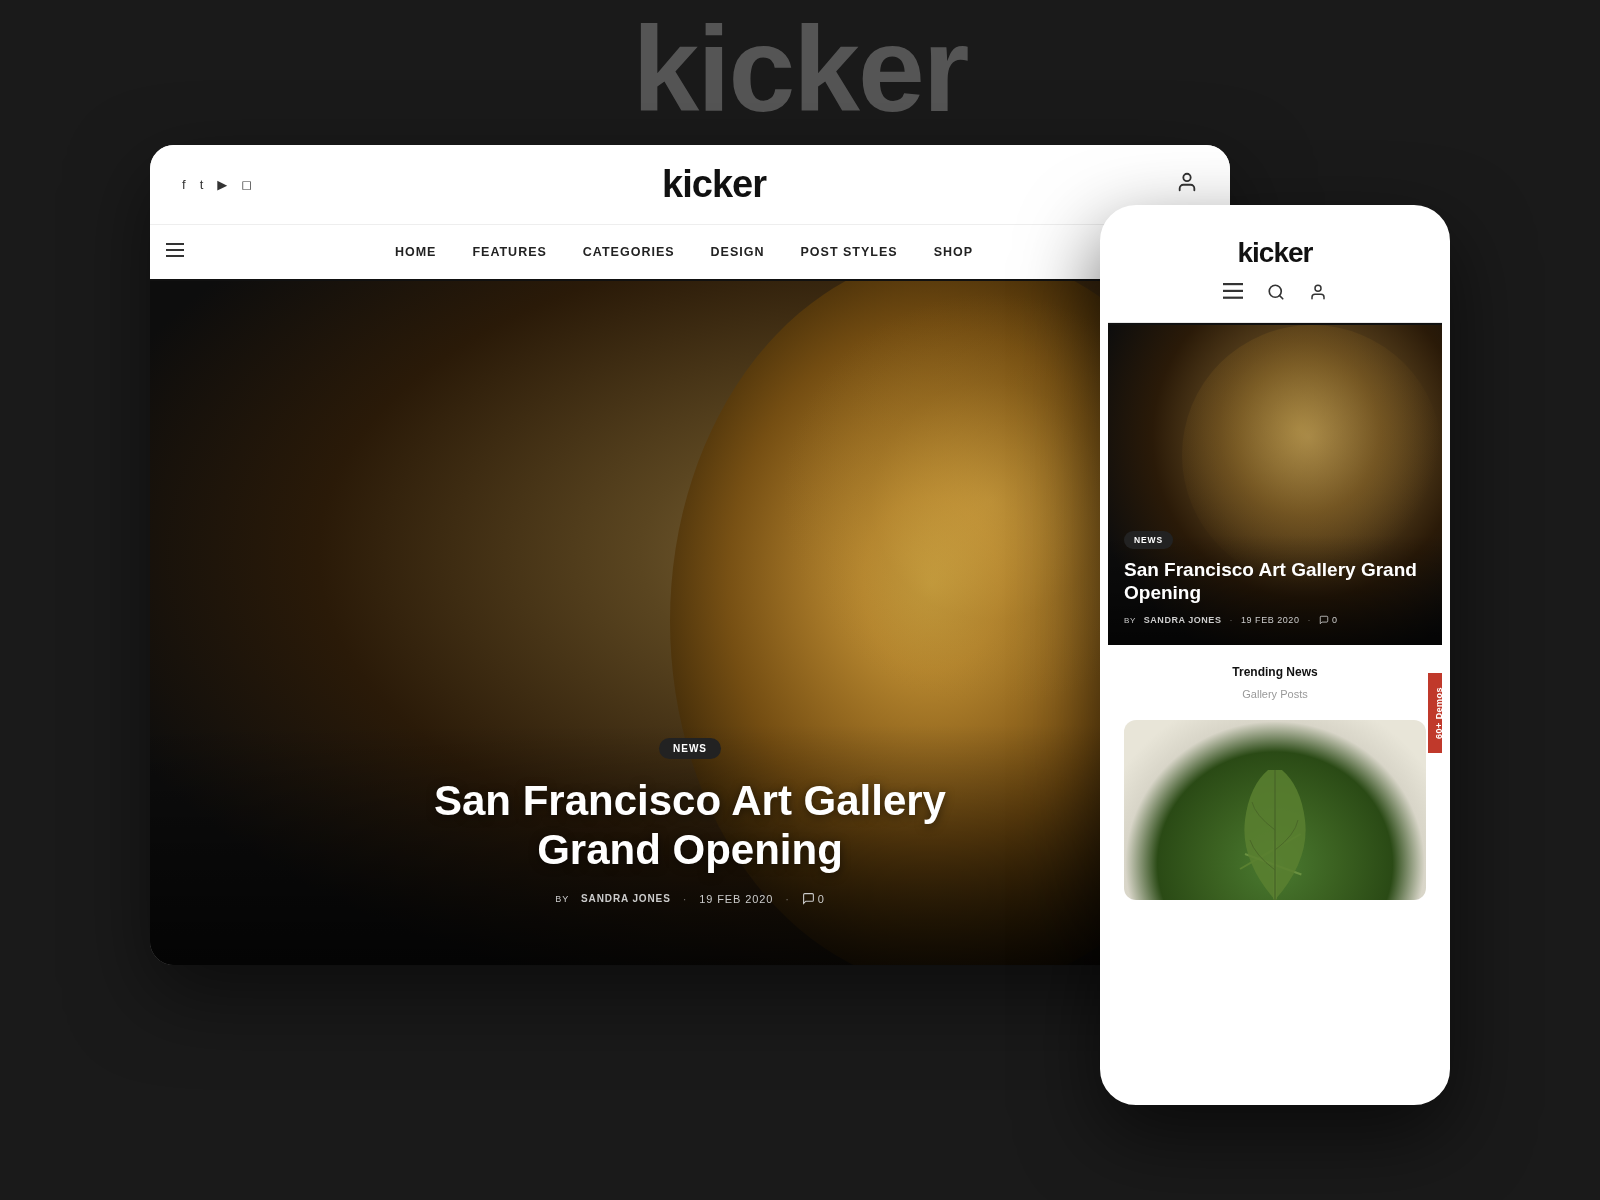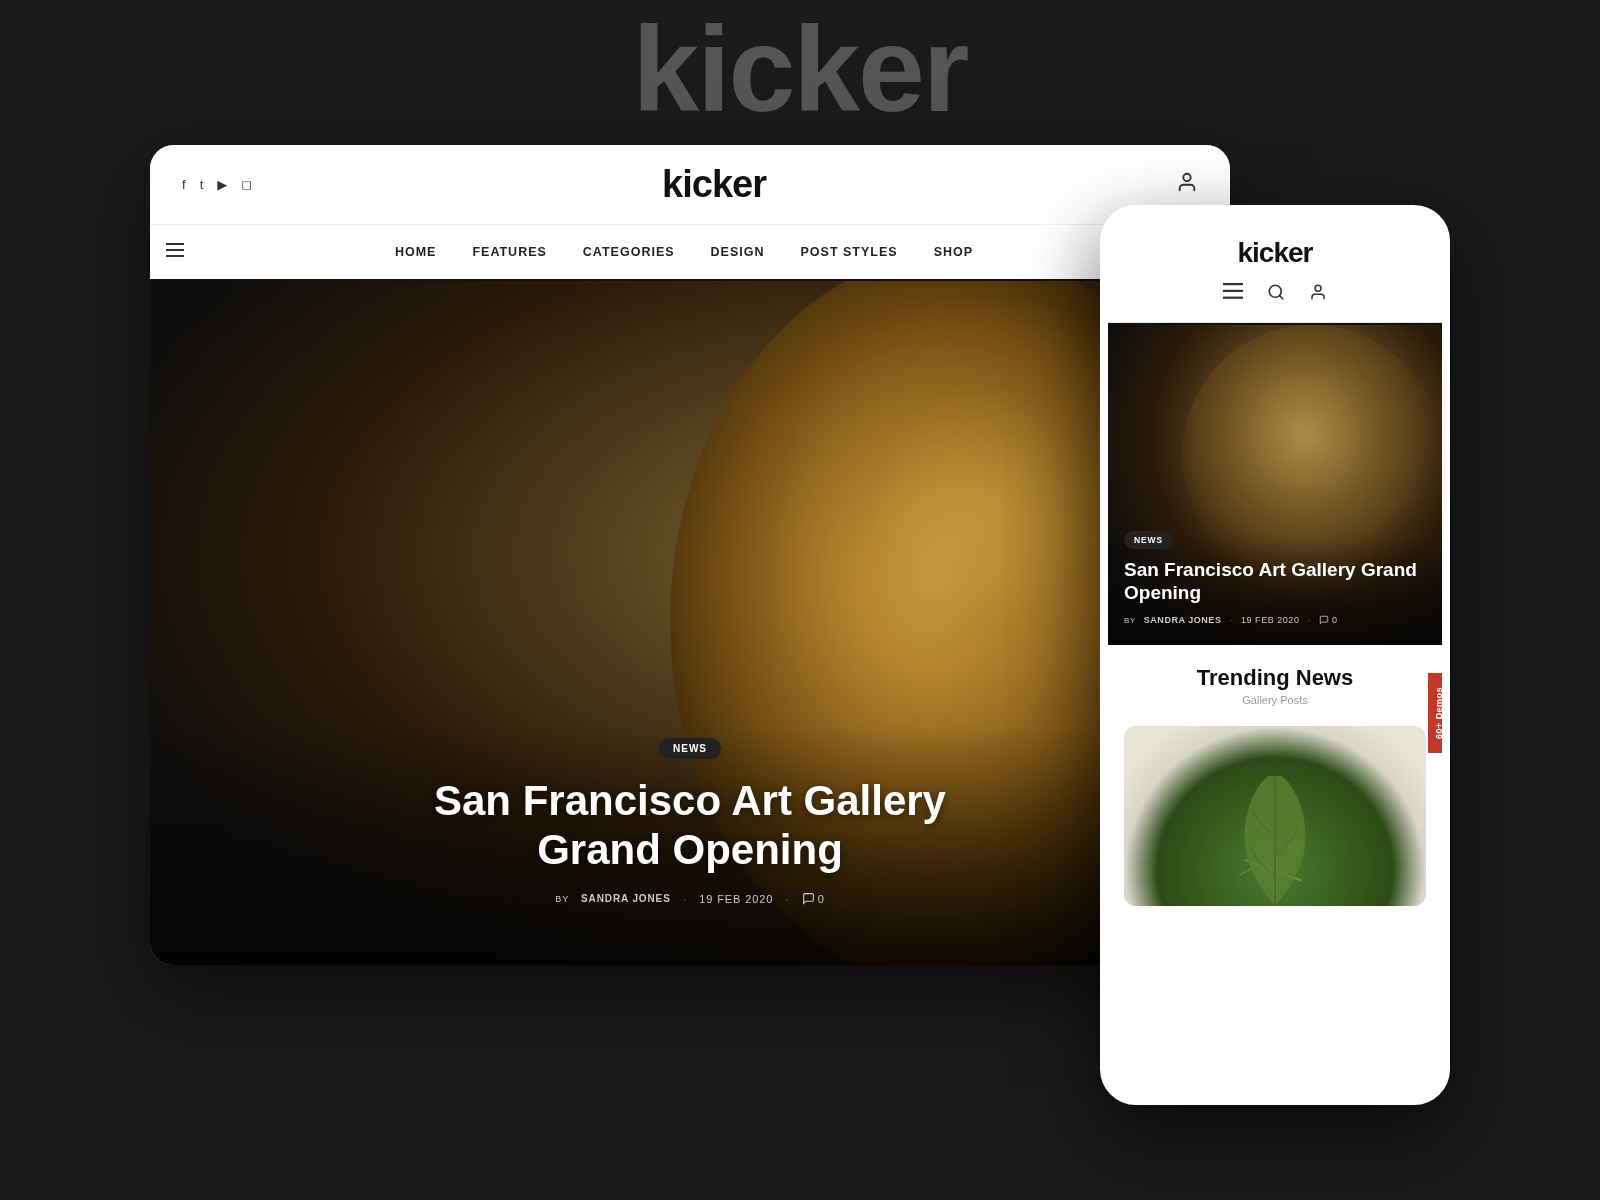--- a/index.html
+++ b/index.html
@@ -326,24 +326,24 @@
 
     .phone-meta .by { font-size: 8px; text-transform: uppercase; }
     .phone-meta .author { font-weight: 700; text-transform: uppercase; }
 
     .phone-trending {
       padding: 20px 16px 12px;
       text-align: center;
     }
 
     .phone-trending-title {
-      font-size: 22px;
+      font-size: 12px;
       font-weight: 800;
       color: #111;
-      margin-bottom: 3px;
+      margin-bottom: 9px;
     }
 
     .phone-trending-sub {
       font-size: 11px;
       color: #999;
     }
 
     .phone-card {
       margin: 8px 16px 0;
       background: #f0f0ee;

